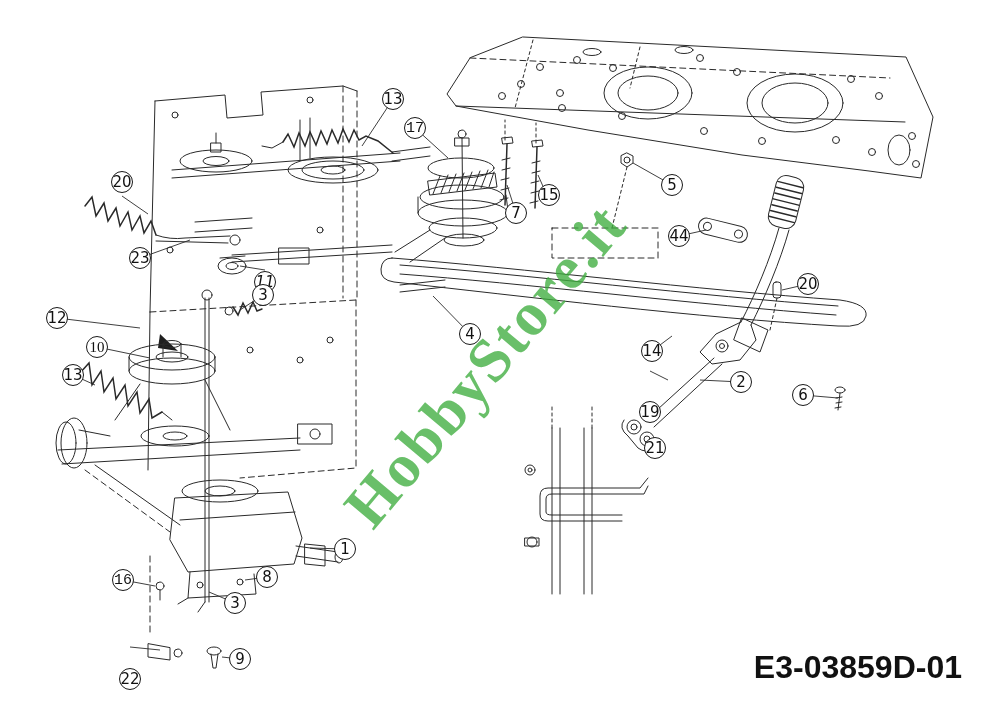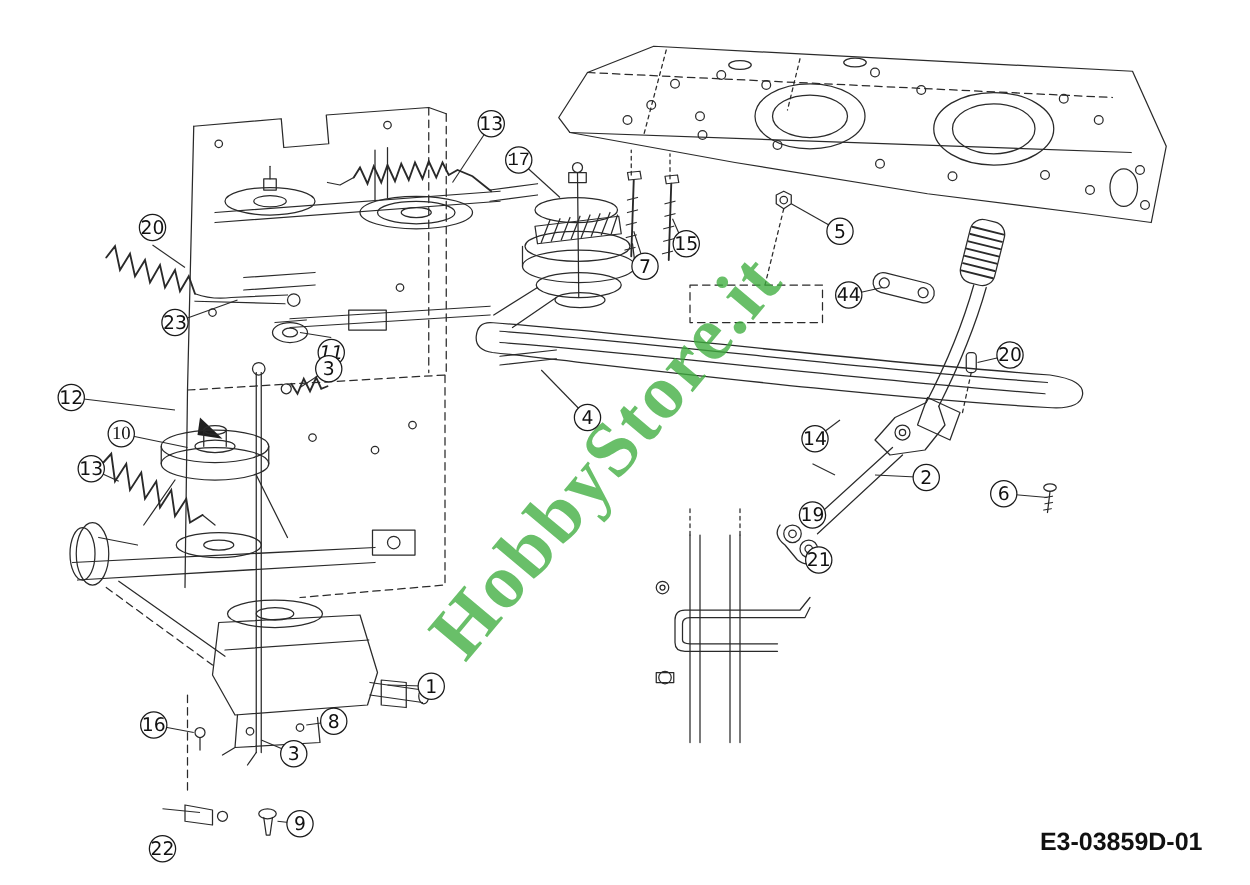--- a/index.html
+++ b/index.html
@@ -13,21 +13,21 @@
   .fillb{fill:#1f1f1f;stroke:none;}
   .leader{stroke:#2a2a2a;stroke-width:0.9;fill:none;}
   .callout{position:absolute;width:22px;height:22px;border:1.4px solid #1a1a1a;border-radius:50%;
            background:#fff;box-sizing:border-box;display:flex;align-items:center;justify-content:center;
            font-size:15px;color:#111;font-family:"DejaVu Sans",sans-serif;z-index:5;}
   .watermark{position:absolute;left:165px;top:320px;width:640px;height:90px;line-height:90px;
              text-align:center;font-family:"Liberation Serif",serif;font-size:62px;font-weight:bold;
              letter-spacing:2px;opacity:0.78;transform:rotate(-50deg);transform-origin:50% 50%;
              pointer-events:none;z-index:3;}
   .diagram-code{position:absolute;right:38px;bottom:22px;font-family:"Liberation Sans",sans-serif;
-                font-size:20px;font-weight:bold;color:#111;z-index:4;text-align:center;}
+                font-size:32px;font-weight:bold;color:#111;z-index:4;text-align:center;}
 </style>
 </head>
 <body>
 
 <div class="stage">
 
   <svg class="drawing" width="1000" height="708" viewBox="0 0 1000 708">
 
     <g>
       <path class="ln" d="M523,37 L906,57 L933,117 L921,178 L869,171 L742,155 L588,130 L456,106 L447,94 L470,58 Z"></path>
@@ -295,21 +295,21 @@
       <div class="callout" style="left: 668px; top: 225px;">44</div>
       <div class="callout" style="left: 797px; top: 273px;">20</div>
       <div class="callout" style="left: 459px; top: 323px;">4</div>
       <div class="callout" style="left: 641px; top: 340px; text-align: right;">14</div>
       <div class="callout" style="left: 639px; top: 360px; margin-top: 41px;">19</div>
       <div class="callout" style="left: 730px; top: 371px;">2</div>
       <div class="callout" style="left: 792px; top: 384px;">6</div>
       <div class="callout" style="left: 644px; top: 437px;">21</div>
       <div class="callout" style="left: 334px; top: 538px;">1</div>
       <div class="callout" style="left: 256px; top: 566px;">8</div>
-      <div class="callout" style="left: 112px; top: 569px;">16</div>
+      <div class="callout" style="left: 112px; top: 569px; font-family: Liberation Mono, monospace;">16</div>
       <div class="callout" style="left: 224px; top: 592px;">3</div>
       <div class="callout" style="left: 119px; top: 668px;">22</div>
       <div class="callout" style="left: 229px; top: 648px;">9</div>
     </div>
 
   <div class="diagram-code">E3-03859D-01</div>
 
 </div>
 
 </body></html>

